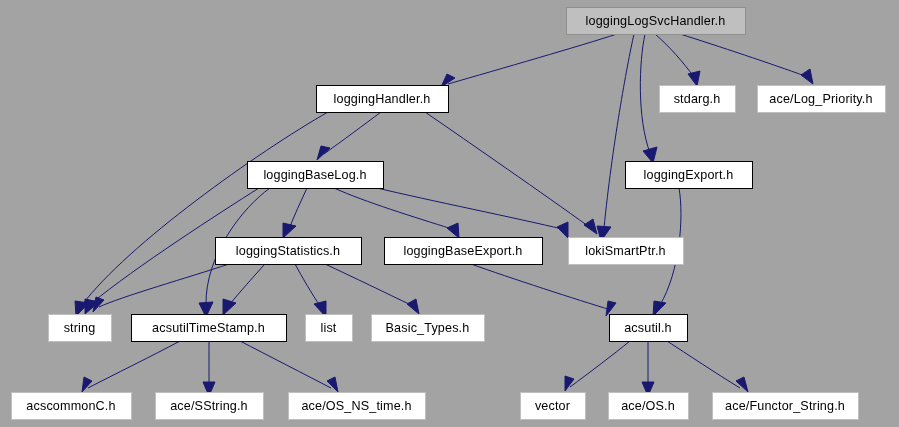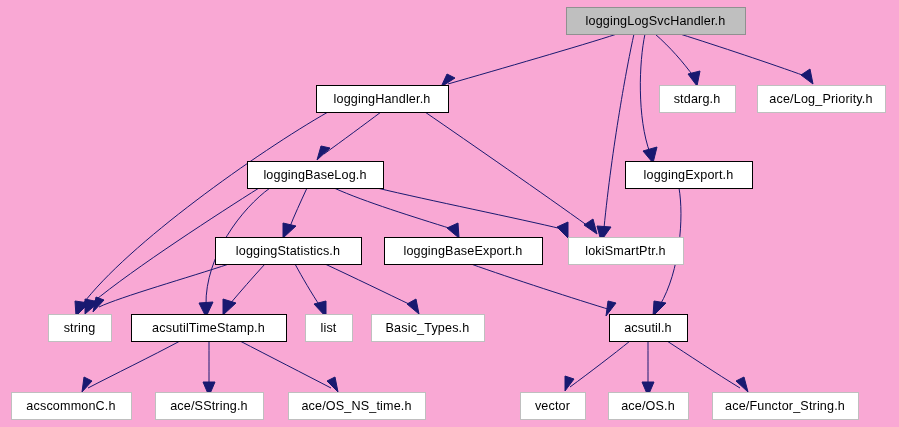--- a/index.html
+++ b/index.html
@@ -5,21 +5,21 @@
 <style>
   html, body {
     margin: 0;
     padding: 0;
     background: #ffffff;
   }
   #graph-root {
     position: relative;
     width: 899px;
     height: 427px;
-    background: #f9a8d4;
+    background: #a3a3a3;
     font-family: "Liberation Sans", sans-serif;
     overflow: hidden;
   }
   svg.graph-canvas {
     position: absolute;
     left: 0;
     top: 0;
     width: 899px;
     height: 427px;
   }

